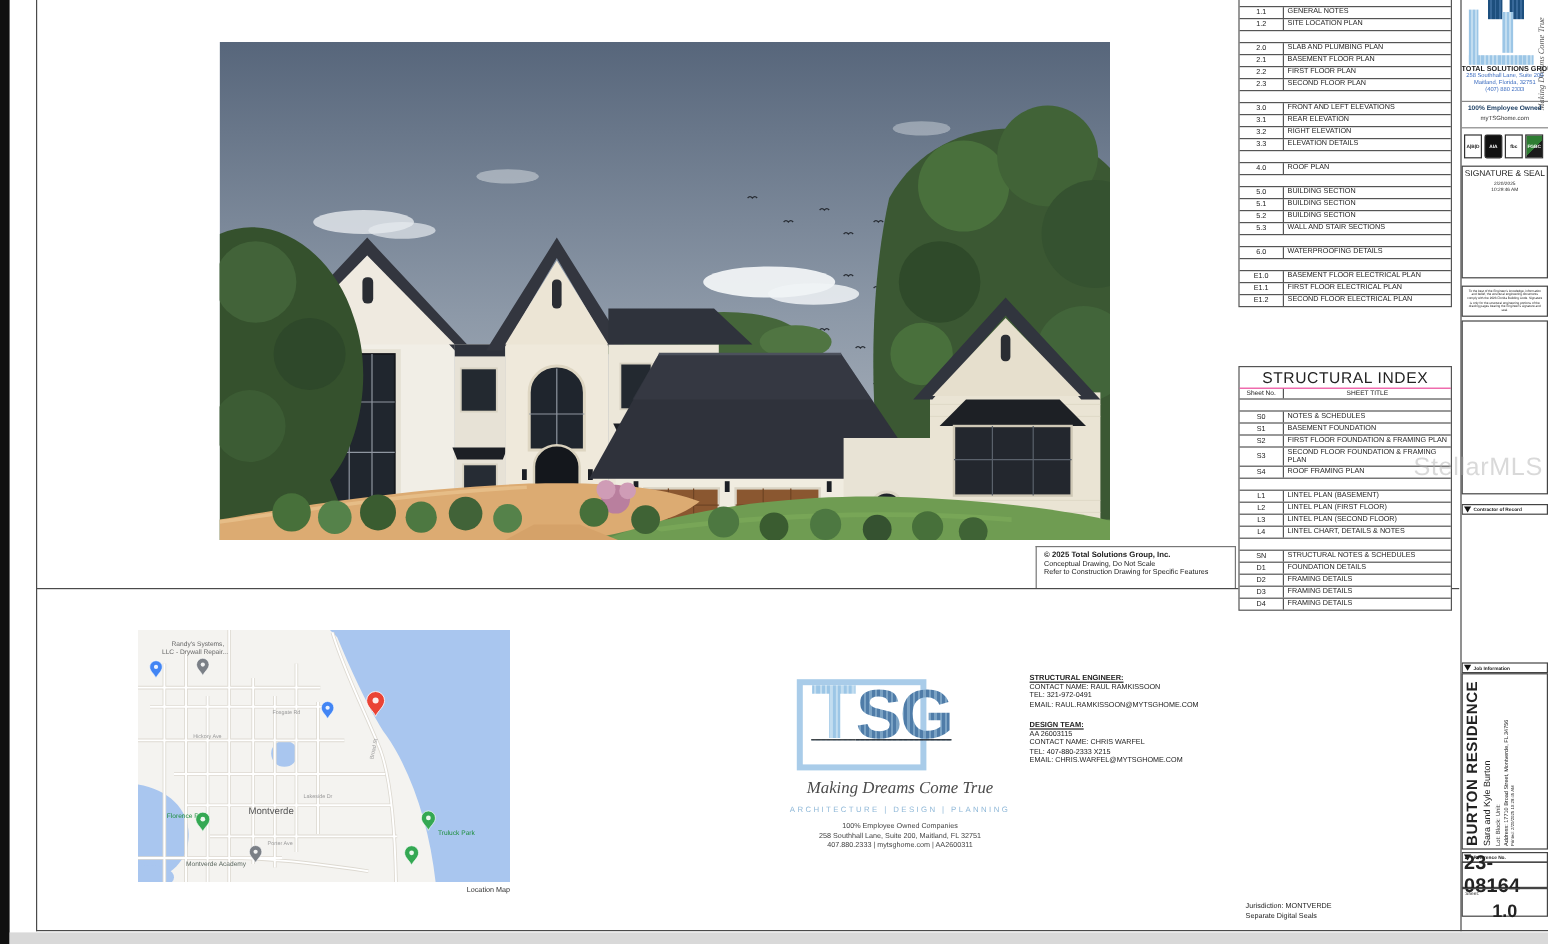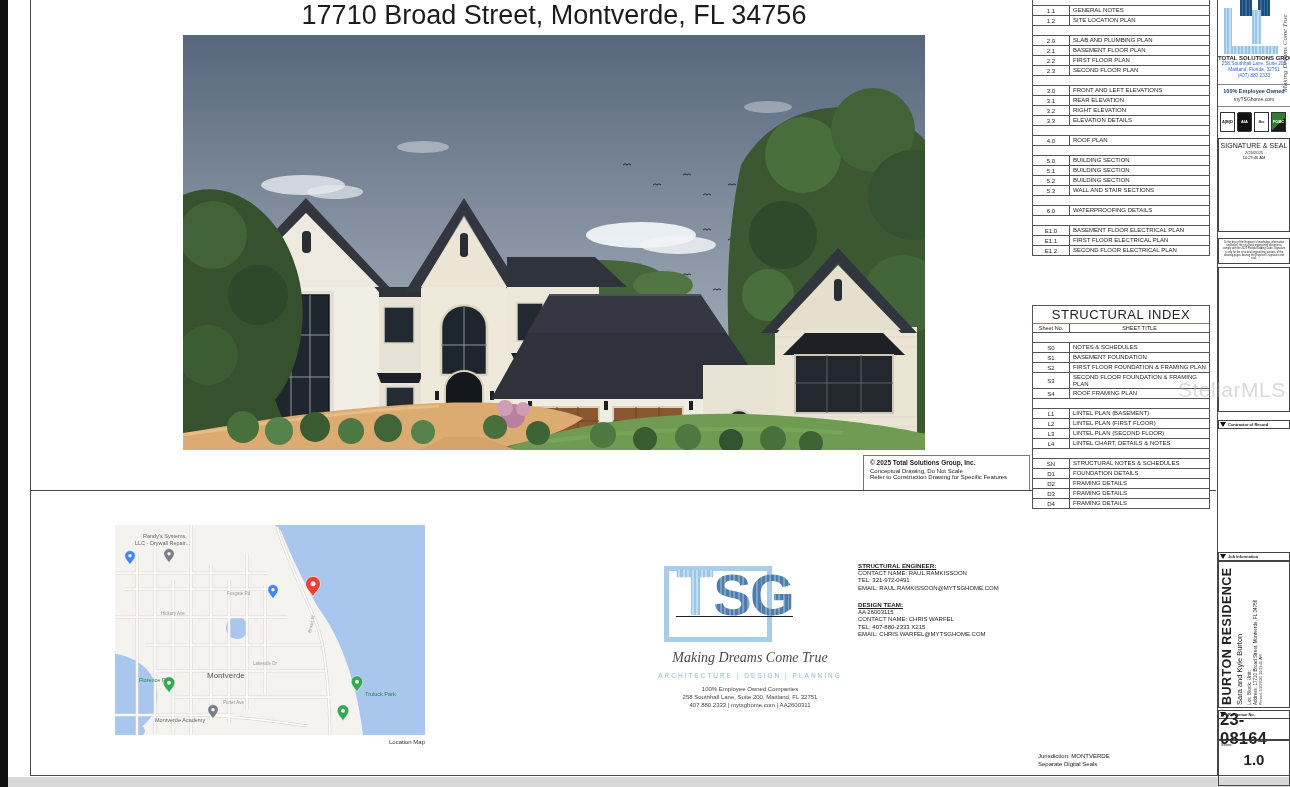--- a/index.html
+++ b/index.html
@@ -92,40 +92,39 @@
   .rot{writing-mode:vertical-rl;transform:rotate(180deg);white-space:nowrap;}
   #job-residence{font-size:12.5px;font-weight:bold;letter-spacing:.5px;height:143px;}
   #job-owners .o{font-size:7.5px;}
   #job-owners .l{font-size:5px;margin-top:2px;color:#333;}
   #job-owners{display:flex;gap:2px;height:120px;}
   #job-address{font-size:4.6px;height:143px;color:#222;}
   #job-printed{font-size:3.6px;height:143px;color:#333;}
   #ref-bar{top:710px;}
   #ref-box{top:718px;height:22px;display:flex;align-items:center;}
   #ref-no{font-size:16.5px;font-weight:bold;letter-spacing:.2px;padding-left:1px;}
-  #sheet-box{top:740px;height:46px;}
+  #sheet-box{top:740px;height:24px;}
   #sheet-label{font-size:4px;padding:1px 0 0 2px;}
   #sheet-no{text-align:center;font-size:15px;font-weight:bold;margin-top:4px;}
   
   #watermark{left:1178px;top:378px;font-size:21px;font-weight:normal;color:rgba(170,170,170,.45);
              letter-spacing:.5px;z-index:30;pointer-events:none;}
 </style>
 </head>
 <body>
 
 <div id="canvas">
 
   <div class="abs" id="left-strip"></div>
   <div class="abs" id="bottom-strip"></div>
   <div class="abs" id="sheet-left-line"></div>
   <div class="abs" id="sheet-bottom-line"></div>
   <div class="abs" id="section-divider"></div>
   <div class="abs" id="titleblock-left-line"></div>
 
-  <div class="abs" id="main-title">17710 Broad Street, Montverde, FL 34756</div>
 
   <svg class="abs" style="left:183px;top:35px;" width="742" height="415" viewBox="0 0 742 415">
     <defs>
       <linearGradient id="sky" x1="0" y1="0" x2="0" y2="1">
         <stop offset="0" stop-color="#57667b"></stop>
           <stop offset=".55" stop-color="#8d99a8"></stop>
         <stop offset="1" stop-color="#b3bac2"></stop>
       </linearGradient>
       <path id="bird" d="M0,0 q2,-2.4 4,0 q2,-2.4 4,0" fill="none" stroke="#272c33" stroke-width="1"></path>
     </defs>

